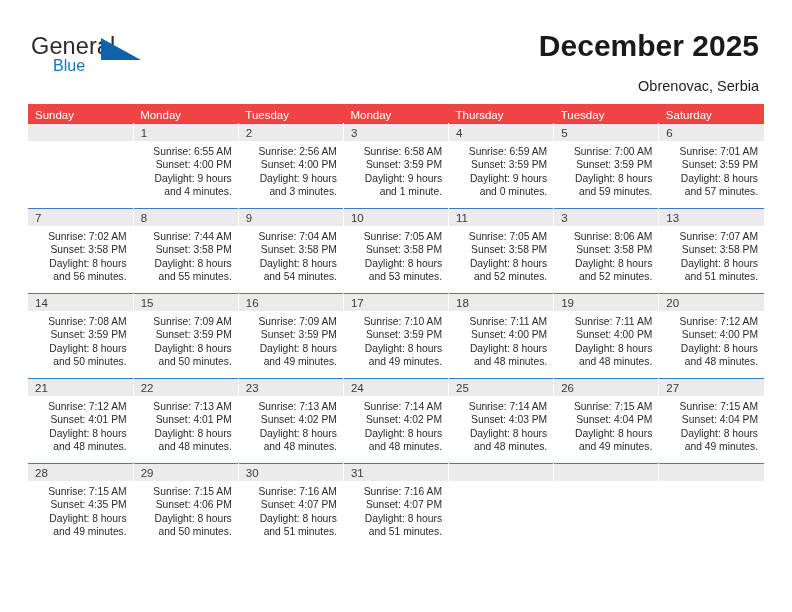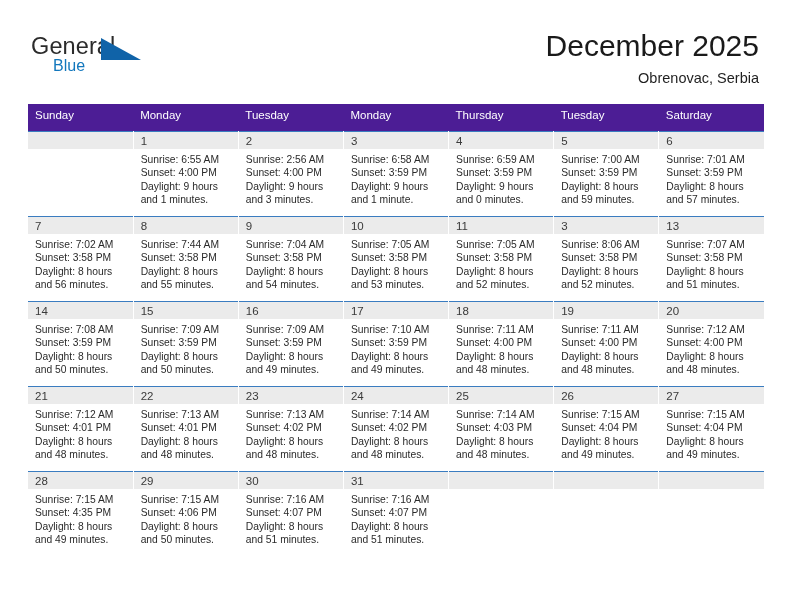--- a/index.html
+++ b/index.html
@@ -60,49 +60,49 @@
   }
 
   .title-wrap {
     position: absolute;
     right: 33px;
     top: 28px;
     text-align: right;
   }
   .title {
     font-size: 30px;
-    font-weight: normal;
+    font-weight: bold;
     color: #1a1a1a;
     line-height: 36px;
     white-space: nowrap;
   }
   .subtitle {
     font-size: 14.5px;
     color: #1f1f1f;
     line-height: 20px;
-    margin-top: 4px;
+    margin-top: 12px;
     white-space: nowrap;
   }
 
   
   .cal {
     position: absolute;
     left: 28px;
     top: 104px;
     width: 736px;
     border-collapse: collapse;
     table-layout: fixed;
   }
   .cal th {
-    background: #4c1d95;
+    background: #ef4444;
     color: #ffffff;
     font-size: 11.5px;
     font-weight: normal;
     text-align: left;
-    padding: 5px 0 10px 7px;
+    padding: 5px 0 2px 7px;
     height: 12px;
     border: none;
   }
   .cal td {
     vertical-align: top;
     padding: 0;
     border-top: 1.6px solid #3a7cc0;
     border-right: 1px solid #ffffff;
     width: 105.14px;
     height: 84px;
@@ -123,20 +123,21 @@
     font-size: 11.5px;
     color: #3a3a3a;
     line-height: 14px;
   }
   .daybox.empty .daynum-band { background: #ebebeb; }
   .info {
     padding: 4px 6px 0 7px;
     font-size: 10.3px;
     line-height: 13.3px;
     color: #2a2a2a;
+    text-align: right;
   }
   .info div { white-space: nowrap; }
 </style>
 </head>
 <body>
 
 <div class="page">
 
   <div class="top">
 
@@ -176,21 +177,21 @@
               <div class="daynum-band"></div>
             </div>
           </td>
           <td>
             <div class="daybox">
               <div class="daynum-band">1</div>
               <div class="info">
                 <div>Sunrise: 6:55 AM</div>
                 <div>Sunset: 4:00 PM</div>
                 <div>Daylight: 9 hours</div>
-                <div>and 1 minutes.</div>
+                <div>and 4 minutes.</div>
               </div>
             </div>
           </td>
           <td>
             <div class="daybox">
               <div class="daynum-band">2</div>
               <div class="info">
                 <div>Sunrise: 2:56 AM</div>
                 <div>Sunset: 4:00 PM</div>
                 <div>Daylight: 9 hours</div>

